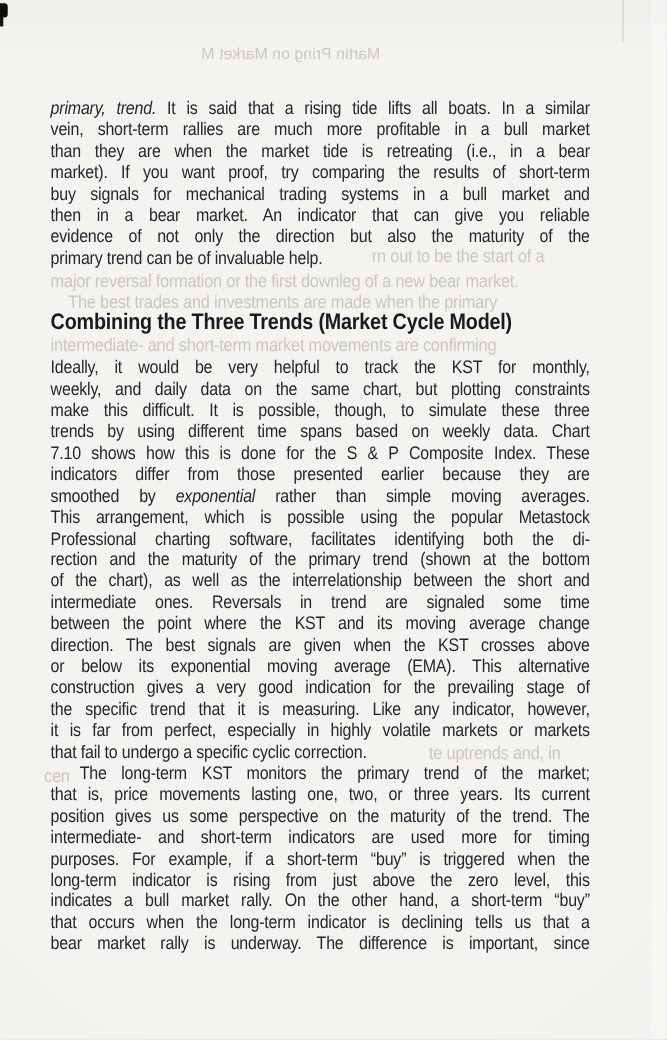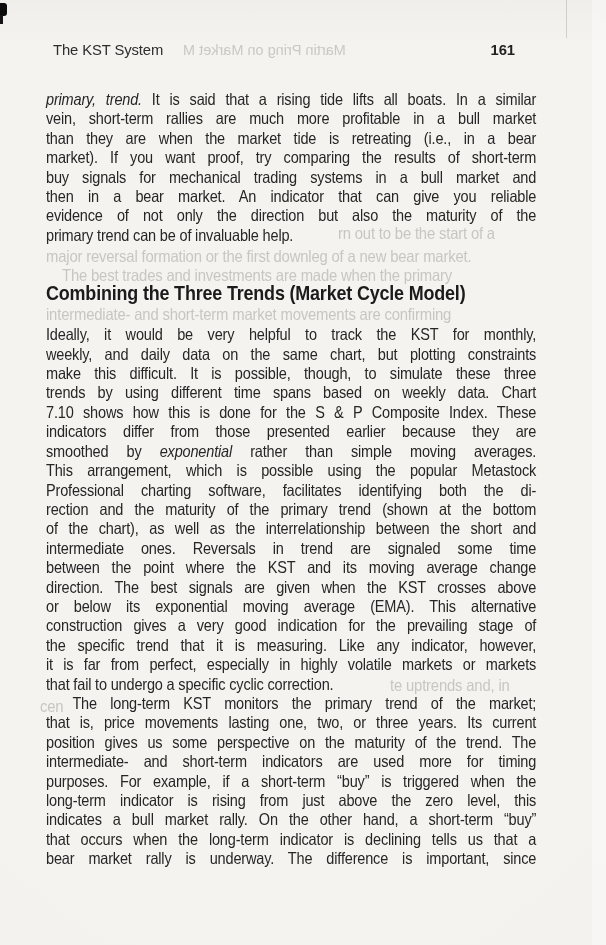--- a/index.html
+++ b/index.html
@@ -55,24 +55,20 @@
   <div class="right-band"></div>
 
   <div class="ghost-mirror">Martin Pring on Market M</div>
   <div class="ghost g1">rn out to be the start of a</div>
   <div class="ghost g2">major reversal formation or the first downleg of a new bear market.</div>
   <div class="ghost g3">The best trades and investments are made when the primary</div>
   <div class="ghost g4">intermediate- and short-term market movements are confirming</div>
   <div class="ghost g5">te uptrends and, in</div>
   <div class="ghost g6">cen</div>
 
-  <div class="header">
-    <span>The KST System</span>
-    <span class="page-number">161</span>
-  </div>
 
   <div class="bodytext">
     <div class="para">
         <div class="line"><i>primary, trend.</i> It is said that a rising tide lifts all boats. In a similar</div>
         <div class="line">vein, short-term rallies are much more profitable in a bull market</div>
         <div class="line">than they are when the market tide is retreating (i.e., in a bear</div>
         <div class="line">market). If you want proof, try comparing the results of short-term</div>
         <div class="line">buy signals for mechanical trading systems in a bull market and</div>
         <div class="line">then in a bear market. An indicator that can give you reliable</div>
         <div class="line">evidence of not only the direction but also the maturity of the</div>

